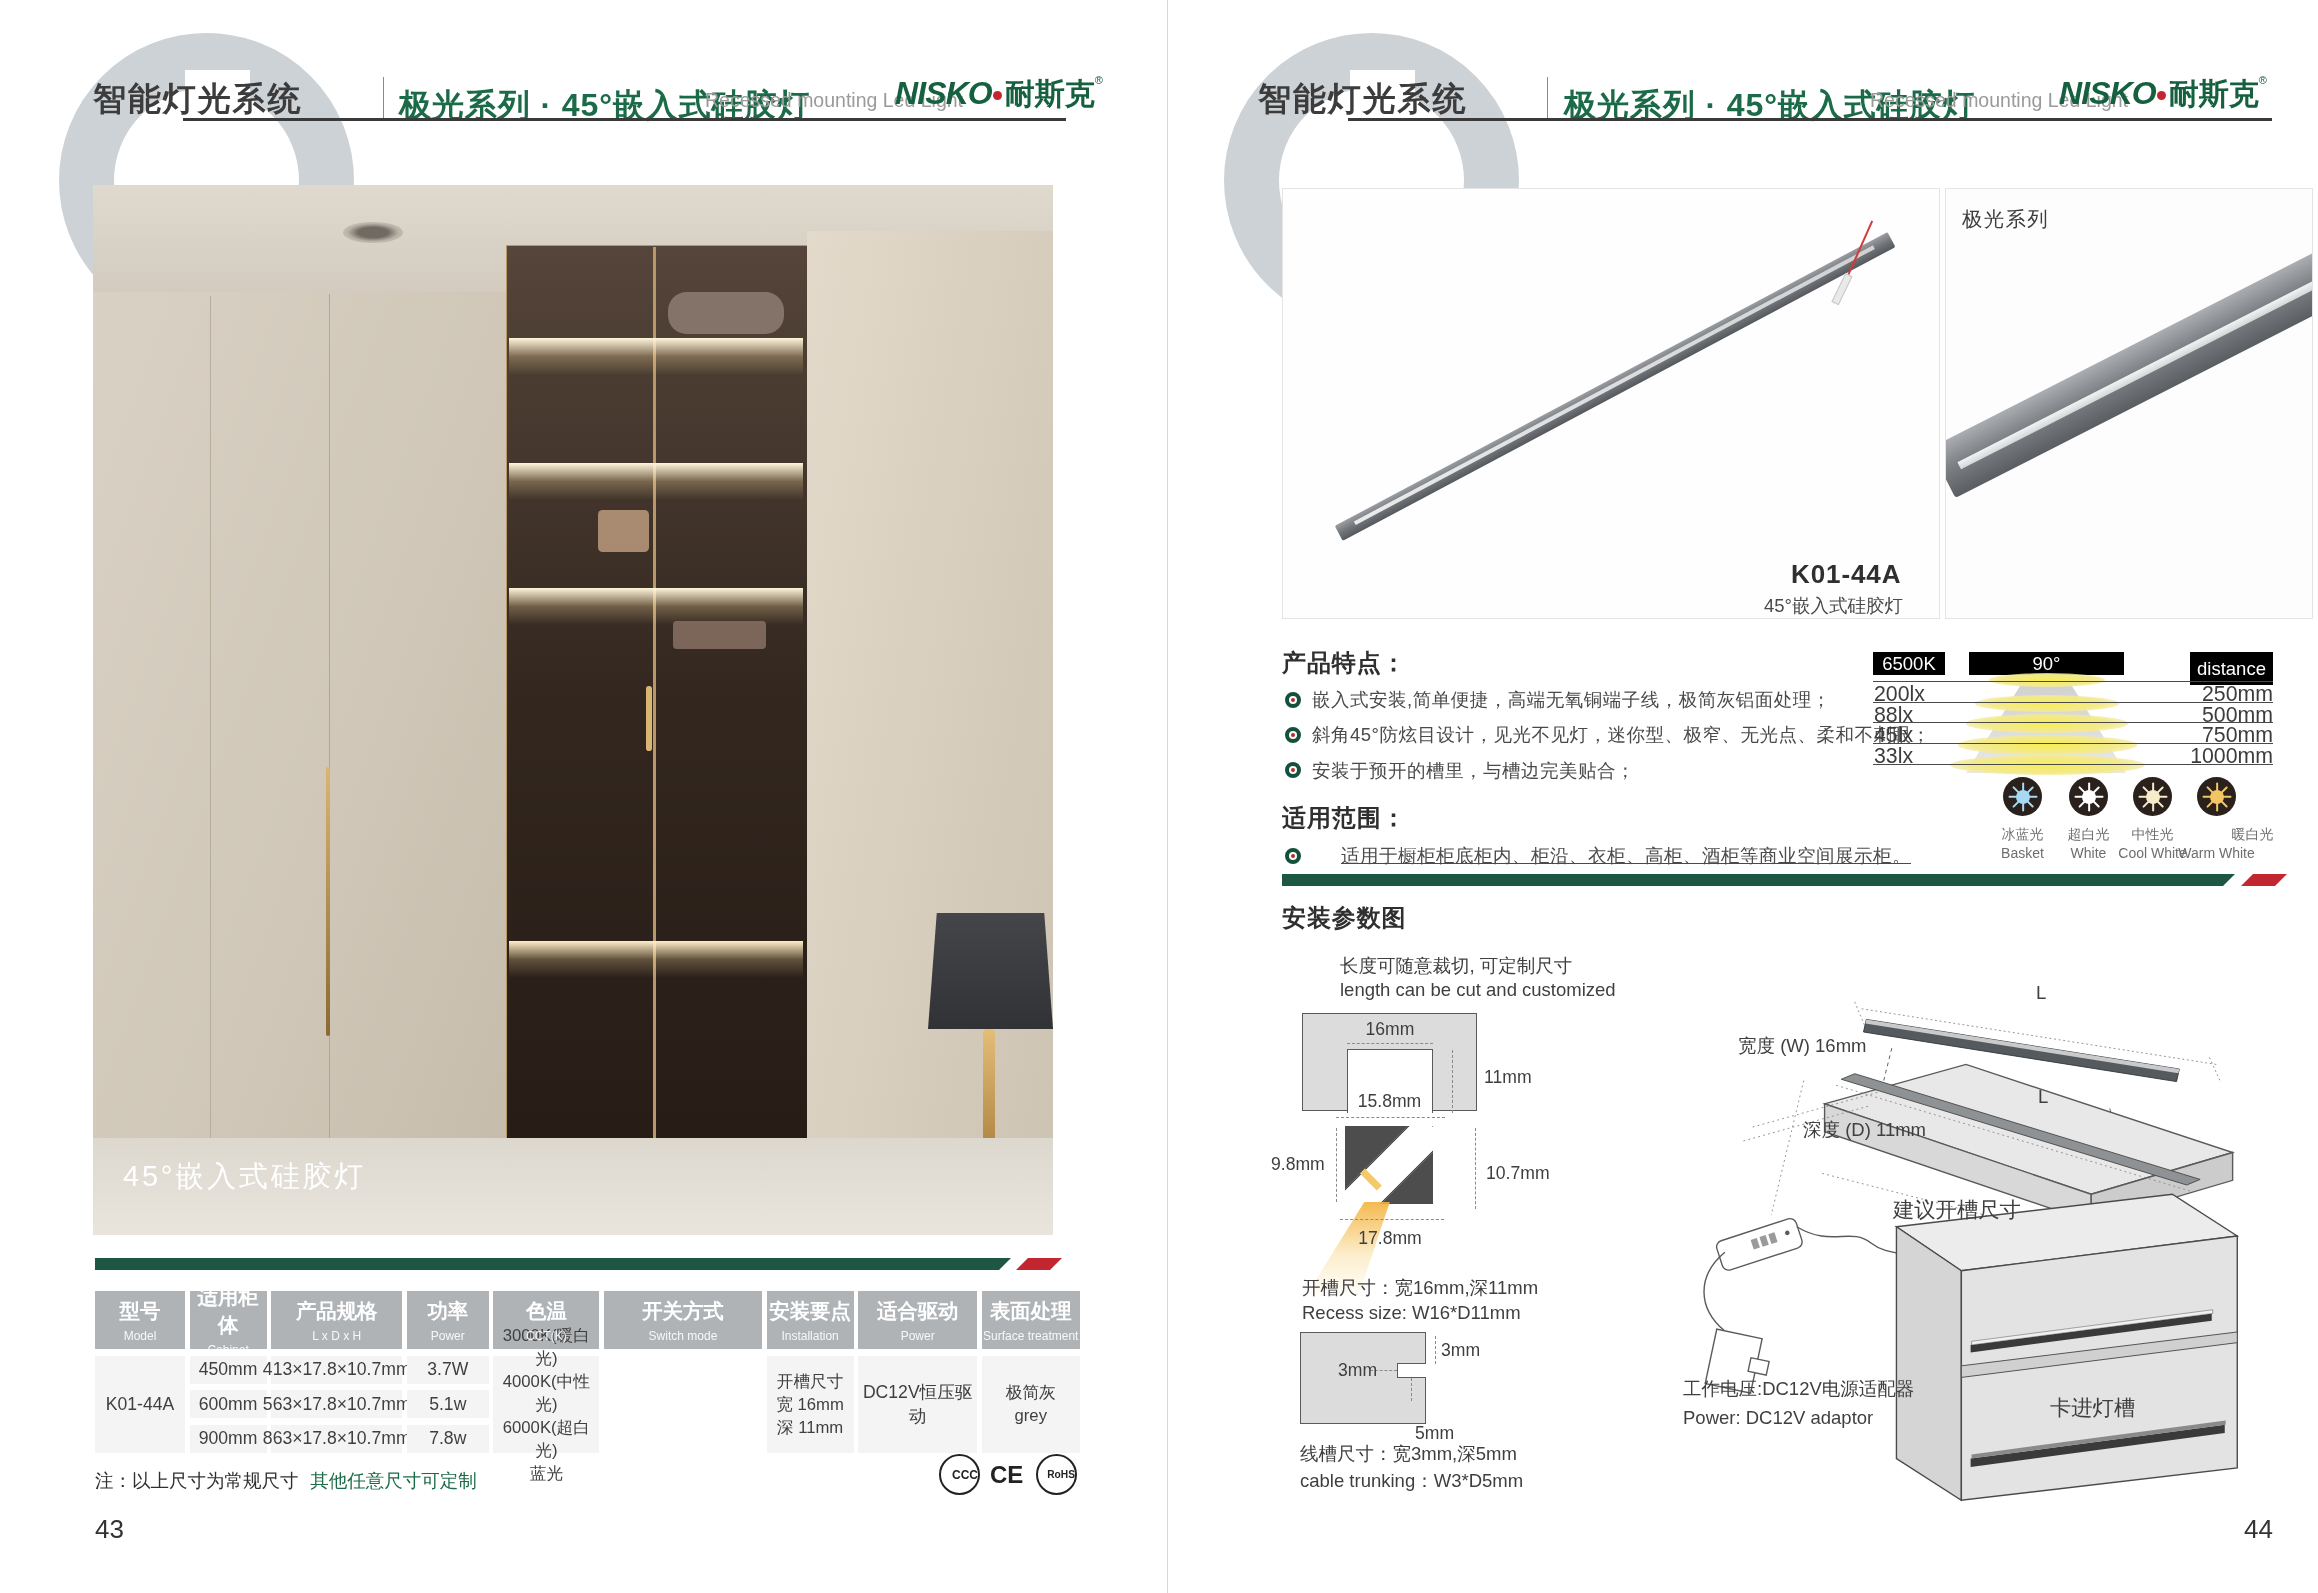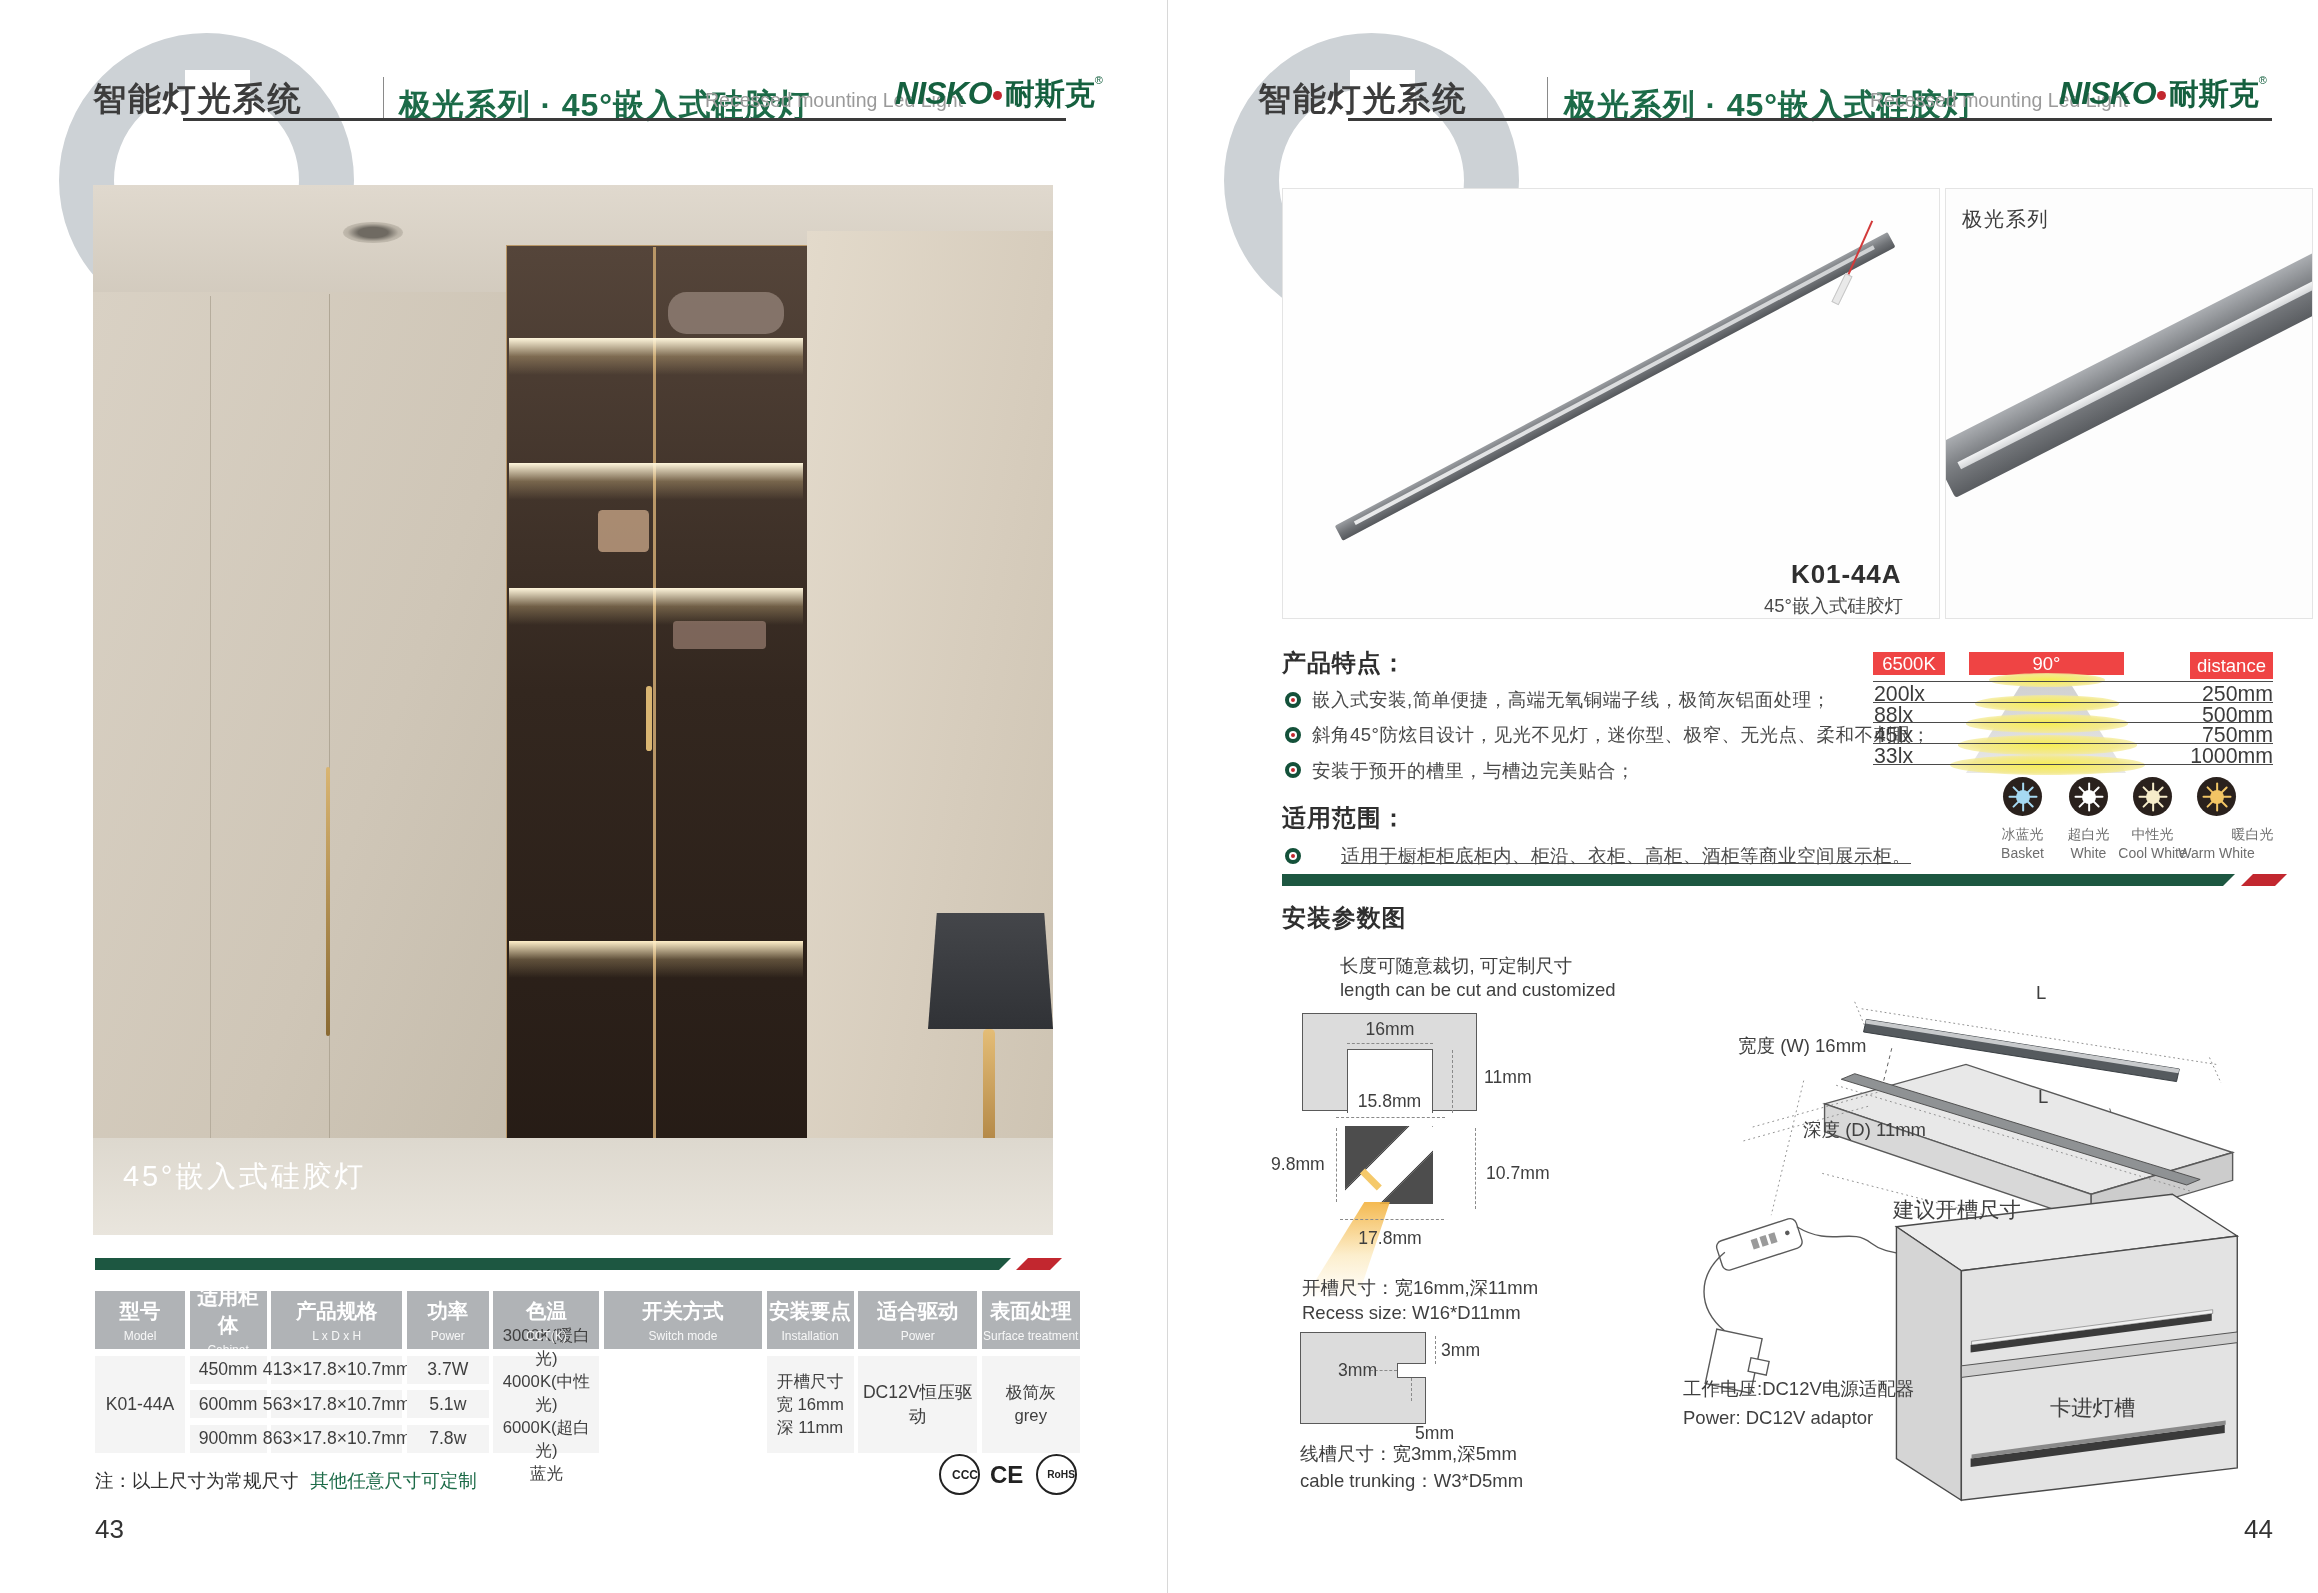--- a/index.html
+++ b/index.html
@@ -24,21 +24,21 @@
   
   .tbl{position:absolute;display:grid;column-gap:4.6px;row-gap:6.5px;
        grid-template-columns:90px 77px 131px 82px 106px 158px 87px 119px 98px;
        grid-template-rows:58px 28px 28px 28px;}
   .th{background:#b0b3b6;color:#ffffff;display:flex;flex-direction:column;align-items:center;justify-content:center;text-align:center;}
   .th .cn{font-size:20.4px;font-weight:bold;}
   .th .en{font-size:12px;opacity:.9;margin-top:4.6px;}
   .td{background:#f4f4f4;display:flex;flex-direction:column;align-items:center;justify-content:center;text-align:center;font-size:17.6px;color:#3f3f3f;}
   .td.small{font-size:16.7px;line-height:23px;}
   
-  .ph-box{position:absolute;background:#ef4444;color:#fff;font-size:18.5px;display:flex;align-items:center;justify-content:center;}
+  .ph-box{position:absolute;background:#000000;color:#fff;font-size:18.5px;display:flex;align-items:center;justify-content:center;}
   .ph-line{position:absolute;height:1.4px;background:#4a4a4a;}
   .ph-lux{position:absolute;font-size:21.3px;color:#3c3c3c;}
   .ph-mm{position:absolute;font-size:21.3px;color:#3c3c3c;text-align:right;width:102px;}
   .cone{position:absolute;background:linear-gradient(180deg,rgba(190,190,190,.75),rgba(205,205,205,.45));clip-path:polygon(38% 0,62% 0,100% 100%,0 100%);}
   .glow{position:absolute;border-radius:50%;background:radial-gradient(ellipse at center,#f6ee54 0%,#f3e98e 55%,rgba(255,252,210,.25) 100%);}
   .sw-circle{position:absolute;width:39px;height:39px;border-radius:50%;background:#2a211d;}
   .sw-core{position:absolute;left:50%;top:50%;width:14px;height:14px;border-radius:50%;transform:translate(-50%,-50%);}
   .sw-ray{position:absolute;left:50%;top:50%;width:29px;height:2.3px;border-radius:1.4px;}
   .sw-cn{position:absolute;font-size:14px;color:#6e6e6e;text-align:center;width:93px;}
   .sw-en{position:absolute;font-size:14px;color:#6e6e6e;text-align:center;width:111px;}
@@ -236,21 +236,21 @@
     <div class="bullet" style="left:1285px;top:762px;"></div>
     <div class="feat" style="left:1312px;top:758px;">安装于预开的槽里，与槽边完美贴合；</div>
 
     <div class="sec-title" style="left:1282px;top:802px;">适用范围：</div>
     <div class="bullet" style="left:1285px;top:848px;"></div>
     <div class="feat" style="left:1341px;top:843px;text-decoration:underline;">适用于橱柜柜底柜内、柜沿、衣柜、高柜、酒柜等商业空间展示柜。</div>
 
     <div>
       <div class="ph-box" style="left:1873px;top:652px;width:72px;height:23px;">6500K</div>
       <div class="ph-box" style="left:1969px;top:652px;width:155px;height:23px;">90°</div>
-      <div class="ph-box" style="left:2190px;top:652px;width:83px;height:27px;">distance</div>
+      <div class="ph-box" style="left:2190px;top:652px;width:83px;height:33px;">distance</div>
       <div class="cone" style="left:1966px;top:675px;width:160px;height:98px;"></div>
       <div class="glow" style="left:1989px;top:673px;width:116px;height:14px;"></div>
       <div class="glow" style="left:1975px;top:695px;width:144px;height:16.7px;"></div>
       <div class="glow" style="left:1966px;top:714px;width:162px;height:18.5px;"></div>
       <div class="glow" style="left:1958px;top:735px;width:179px;height:19.5px;"></div>
       <div class="glow" style="left:1950px;top:755px;width:195px;height:20.4px;"></div>
       <div class="ph-line" style="left:1873px;top:681px;width:400px;"></div>
       <div class="ph-line" style="left:1873px;top:702px;width:400px;"></div>
       <div class="ph-line" style="left:1873px;top:722px;width:400px;"></div>
       <div class="ph-line" style="left:1873px;top:743px;width:400px;"></div>

